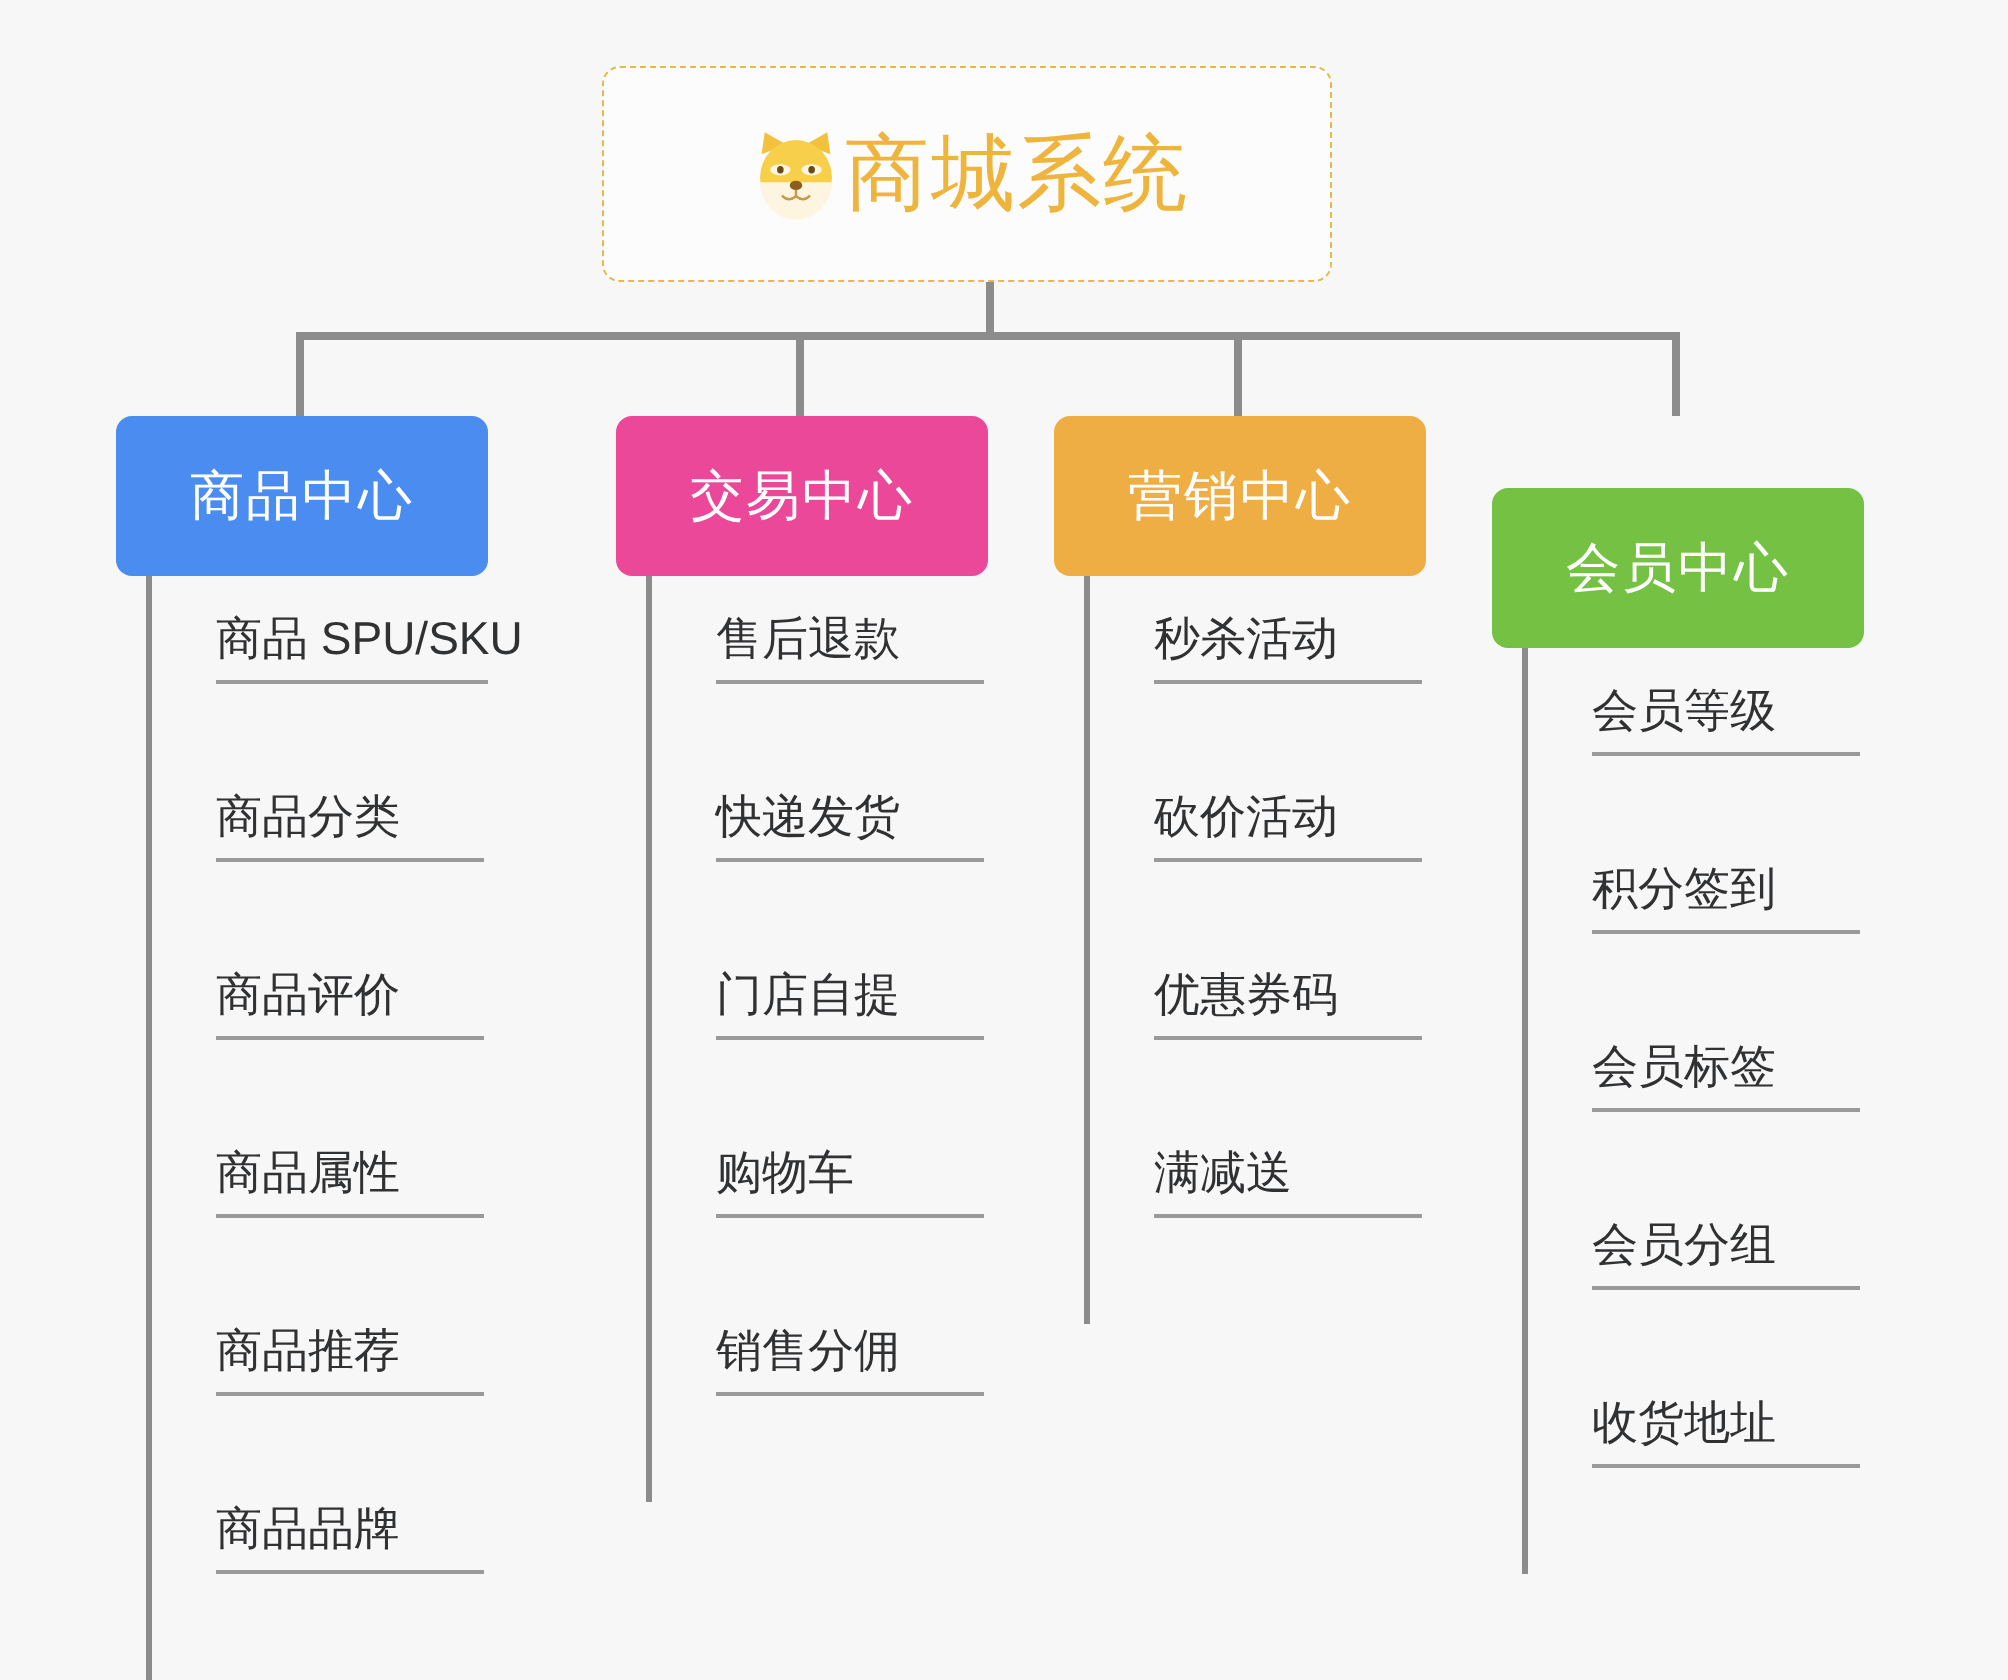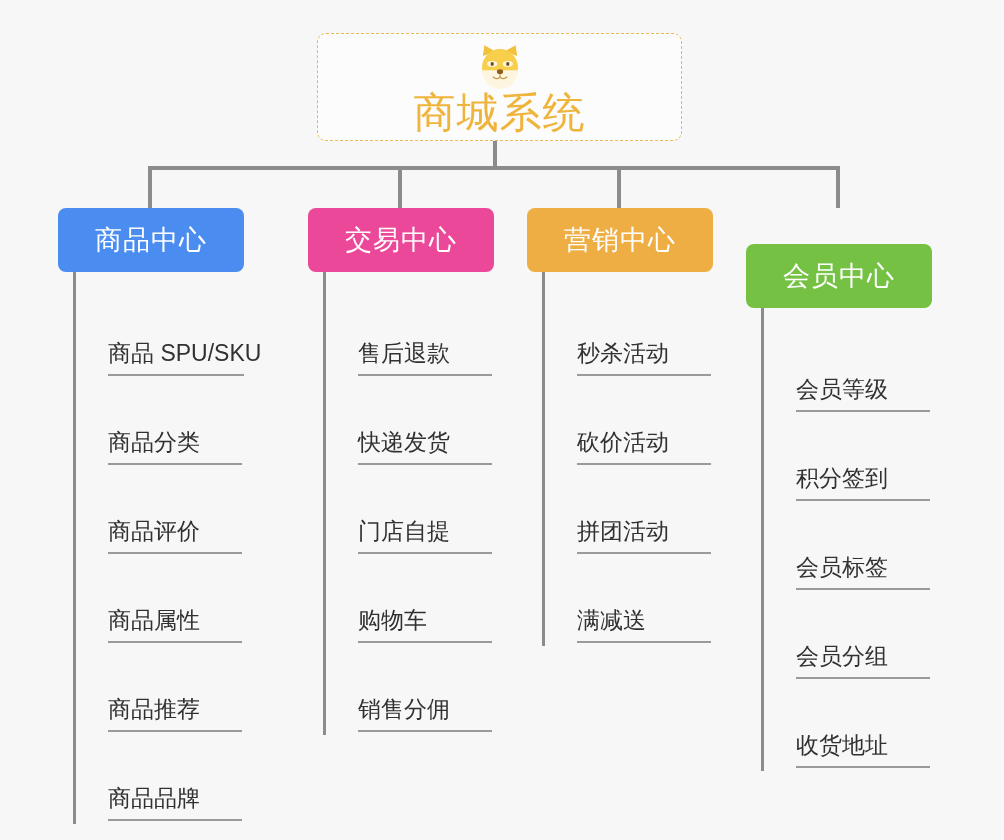--- a/index.html
+++ b/index.html
@@ -18,32 +18,31 @@
 
   #mindmap {
     position: relative;
     width: 1004px;
     height: 840px;
   }
 
   
   .root-node {
     position: absolute;
-    left: 317px;
+    left: 301px;
     top: 33px;
     width: 365px;
     height: 108px;
     box-sizing: border-box;
     background: #fcfcfc;
     border: 1px dashed #e8b84b;
     border-radius: 9px;
     display: flex;
     align-items: center;
     justify-content: center;
-    flex-direction: column;
   }
   .root-emoji {
     width: 50px;
     height: 50px;
     position: relative;
     flex: 0 0 auto;
     margin-top: 2px;
   }
   .root-title {
     font-size: 42px;
@@ -78,21 +77,21 @@
     background: #8c8c8c;
   }
 
   
   .branch {
     position: absolute;
     top: 208px;
     width: 186px;
   }
   .branch-header {
-    height: 64px;
+    height: 80px;
     border-radius: 8px;
     display: flex;
     align-items: center;
     justify-content: center;
     color: #ffffff;
     font-size: 27px;
     letter-spacing: 1px;
     box-sizing: border-box;
   }
 
@@ -101,21 +100,21 @@
     position: relative;
     margin-left: 15px;
     border-left: 3px solid #8c8c8c;
     padding-top: 18px;
   }
   .leaf {
     position: relative;
     height: 89px;
     box-sizing: border-box;
     display: flex;
-    align-items: flex-end;
+    align-items: flex-start;
     padding-left: 36px;
     padding-bottom: 3px;
   }
   .leaf-label {
     font-size: 23px;
     color: #303133;
     line-height: 1.2;
     white-space: nowrap;
     border-bottom: 2px solid #9a9a9a;
     padding: 0 6px 6px 0;
@@ -227,21 +226,21 @@
       <span>营销中心</span>
     </div>
     <div class="leaf-list">
       <div class="leaf">
         <span class="leaf-label">秒杀活动</span>
       </div>
       <div class="leaf">
         <span class="leaf-label">砍价活动</span>
       </div>
       <div class="leaf">
-        <span class="leaf-label">拼团活动</span>
+        <span class="leaf-label">优惠券码</span>
       </div>
       <div class="leaf">
         <span class="leaf-label">满减送</span>
       </div>
     </div>
   </div>
 
   <div class="branch c3">
     <div class="branch-header" style="background:#74c144">
       <span>会员中心</span>

